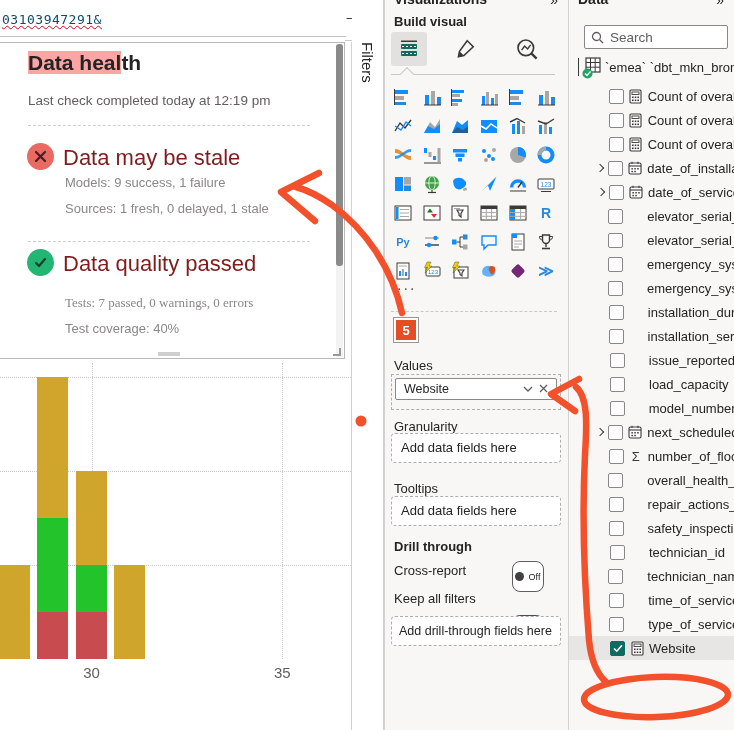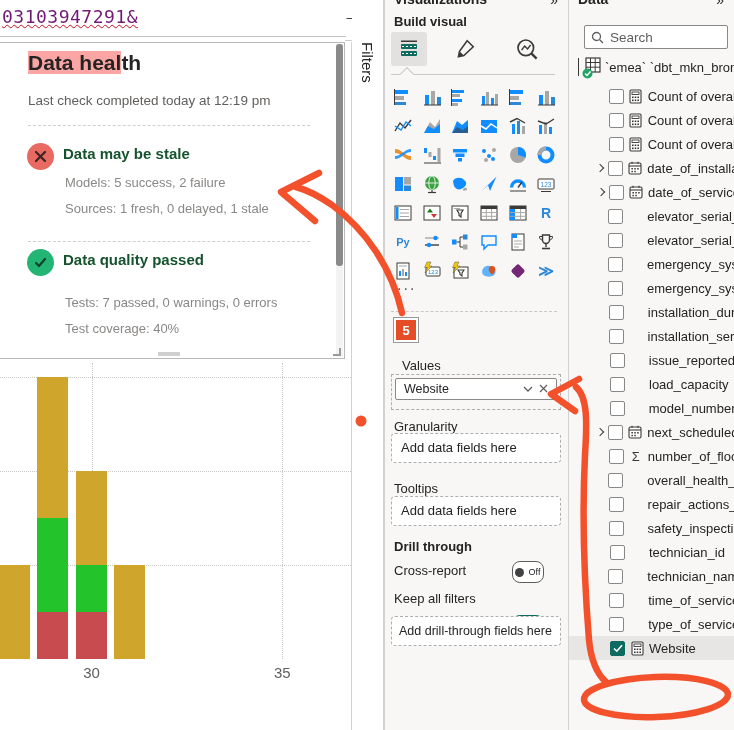--- a/index.html
+++ b/index.html
@@ -1,34 +1,34 @@
 <!DOCTYPE html>
 <html><head>
 <meta charset="utf-8">
 <style>
   * { margin:0; padding:0; box-sizing:border-box; }
   html,body { width:734px; height:730px; background:#fff; font-family:"Liberation Sans",sans-serif; overflow:hidden; }
   #stage { position:relative; width:734px; height:730px; background:#fff; overflow:hidden; }
   .abs { position:absolute; }
 
   
-  #code-text { left:2px; top:6px; font-family:"DejaVu Sans Mono",monospace; font-size:18px; color:#701a75;
+  #code-text { left:2px; top:12px; font-family:"DejaVu Sans Mono",monospace; font-size:13px; color:#0c4a6e;
                text-decoration:underline wavy #C50F1F 1px; letter-spacing:.5px; }
   .hline { background:#c3c3c3; height:1px; }
   .vline { background:#d2d2d2; width:1px; }
 
   
   #health-card { left:0; top:42px; width:345px; height:317px; background:#fff;
                  border:1px solid #b8b8b8; border-left:none; }
   #health-card .title { position:absolute; left:28px; top:8px; font-size:21px; font-weight:bold; color:#252423; }
   #health-card .title .hl { background:#fca5a5; }
   #health-card .subtitle { position:absolute; left:28px; top:50px; font-size:13.5px; color:#605e5c; }
   .dashed-sep { position:absolute; left:28px; width:282px; border-top:1px dashed #cfcfcf; }
   .status-icon { position:absolute; width:27px; height:27px; border-radius:50%; display:flex; align-items:center; justify-content:center; }
-  .status-heading { position:absolute; left:63px; font-size:15px; font-weight:bold; color:#14532d; }
+  .status-heading { position:absolute; left:63px; font-size:22px; font-weight:normal; color:#7f1d1d; }
   .status-line { position:absolute; left:65px; font-size:13px; color:#8a8886; }
   #health-scroll-track { position:absolute; right:1px; top:1px; width:7px; height:313px; background:#f3f3f3; }
   #health-scroll-thumb { position:absolute; right:1px; top:1px; width:7px; height:222px; background:#8a8a8a; border-radius:3px; }
   #health-hhandle { position:absolute; left:158px; bottom:2px; width:22px; height:4px; background:#cfcfcf; }
   #health-resize { position:absolute; right:3px; bottom:2px; width:8px; height:8px; border-right:2px solid #9a9a9a; border-bottom:2px solid #9a9a9a; }
 
   
   #chart { left:0; top:363px; width:351px; height:367px; background:#fff; }
   .bar-seg { position:absolute; }
   .gridline-h { position:absolute; left:0; width:100%; border-top:1px dotted #c9c9c9; }
@@ -68,21 +68,21 @@
   .section-label.bold { font-weight:bold; }
   .well { position:absolute; left:6px; width:170px; height:30px; background:#fff; border:1px dashed #b0aeac;
           border-radius:4px; font-size:13px; color:#252423; line-height:28px; padding-left:9px; overflow:hidden; white-space:nowrap; }
   #values-well { position:absolute; left:6px; top:374px; width:170px; height:36px; border:1px dashed #b0aeac; padding:3px; }
   #values-pill { width:100%; height:22px; background:#fff; border:1px solid #8a8886; border-radius:2px;
                  display:flex; align-items:center; font-size:12.5px; color:#252423; padding:0 5px 0 8px; }
   #values-pill .grow { flex:1; }
   .pill-icon { color:#605e5c; font-size:11px; padding:0 3px; }
 
   .toggle-row-label { position:absolute; left:9px; font-size:13px; color:#252423; }
-  .toggle { position:absolute; left:127px; width:32px; height:22px; border-radius:8px; font-size:9px;
+  .toggle { position:absolute; left:127px; width:32px; height:31px; border-radius:8px; font-size:9px;
             display:flex; align-items:center; }
   .toggle.off { background:#fff; border:1px solid #605e5c; color:#252423; }
   .toggle.off .dot { width:9px; height:9px; border-radius:50%; background:#424242; margin-left:2px; margin-right:2px; }
   .toggle.on  { color:#fff; }
   .toggle.on .dot { width:9px; height:9px; border-radius:50%; background:#fff; margin-left:3px; }
   .toggle .txt { flex:1; text-align:center; }
 
   
   #search-box { position:absolute; left:15px; top:25px; width:144px; height:24px; background:#fff;
                 border:1px solid #8a8886; border-radius:2px; display:flex; align-items:center; padding:0 6px; }
@@ -118,32 +118,32 @@
     <div class="title"><span class="hl">Data heal</span><span>th</span></div>
     <div class="subtitle">Last check completed today at 12:19 pm</div>
     <div class="dashed-sep" style="top:82px;"></div>
 
     <div class="status-icon" id="status-icon-0" style="left: 27px; top: 100px; background: rgb(233, 106, 99);">
       <svg width="15" height="15" viewBox="0 0 15 15">
           <path d="M3,3 L12,12 M12,3 L3,12" stroke="#3d2323" stroke-width="2.2" stroke-linecap="round"></path>
         </svg>
     </div>
     <div class="status-heading" style="top:102px;">Data may be stale</div>
-    <div class="status-line" style="top:132px;">Models: 5 success, 2 failure</div>
+    <div class="status-line" style="top:132px;">Models: 9 success, 1 failure</div>
     <div class="status-line" style="top:158px;">Sources: 1 fresh, 0 delayed, 1 stale</div>
 
     <div class="dashed-sep" style="top:198px;"></div>
 
     <div class="status-icon" id="status-icon-1" style="left: 27px; top: 206px; background: rgb(34, 181, 115);">
       <svg width="15" height="15" viewBox="0 0 15 15">
           <path d="M3,8 L6,11 L12,4" stroke="#14412e" stroke-width="2.2" fill="none" stroke-linecap="round" stroke-linejoin="round"></path>
         </svg>
     </div>
     <div class="status-heading" style="top:208px;">Data quality passed</div>
-    <div class="status-line" style="top:252px;">Tests: 7 passed, 0 warnings, 0 errors</div>
+    <div class="status-line" style="top:252px;font-family:Liberation Serif, serif;">Tests: 7 passed, 0 warnings, 0 errors</div>
     <div class="status-line" style="top:278px;">Test coverage: 40%</div>
 
     <div id="health-scroll-track"></div>
     <div id="health-scroll-thumb"></div>
     <div id="health-hhandle"></div>
     <div id="health-resize"></div>
   </div>
 
   <div class="abs" id="chart">
       <div class="gridline-h" style="top: 202.032px;"></div>
@@ -506,21 +506,21 @@
             <text x="10" y="15" font-size="15" font-weight="bold" text-anchor="middle" fill="#2B88D8" font-family="sans-serif">≫</text>
           </svg>
         </div>
       </div>
     <div id="more-visuals">...</div>
     <div id="gallery-sep"></div>
     <div id="html-visual">
         <div class="h5">5</div>
       </div>
 
-    <div class="section-label" style="top:358px;margin-left:8px;">Values</div>
+    <div class="section-label" style="top:358px;">Values</div>
     <div id="values-well">
       <div id="values-pill">
         <span class="grow">Website</span>
         <span class="pill-icon"><svg width="10" height="8" viewBox="0 0 10 8">
               <polyline points="1,2 5,6 9,2" fill="none" stroke="#605e5c" stroke-width="1.3"></polyline>
             </svg></span>
         <span class="pill-icon"><svg width="9" height="9" viewBox="0 0 9 9">
               <path d="M1,1 L8,8 M8,1 L1,8" stroke="#605e5c" stroke-width="1.2"></path>
             </svg></span>
       </div>

